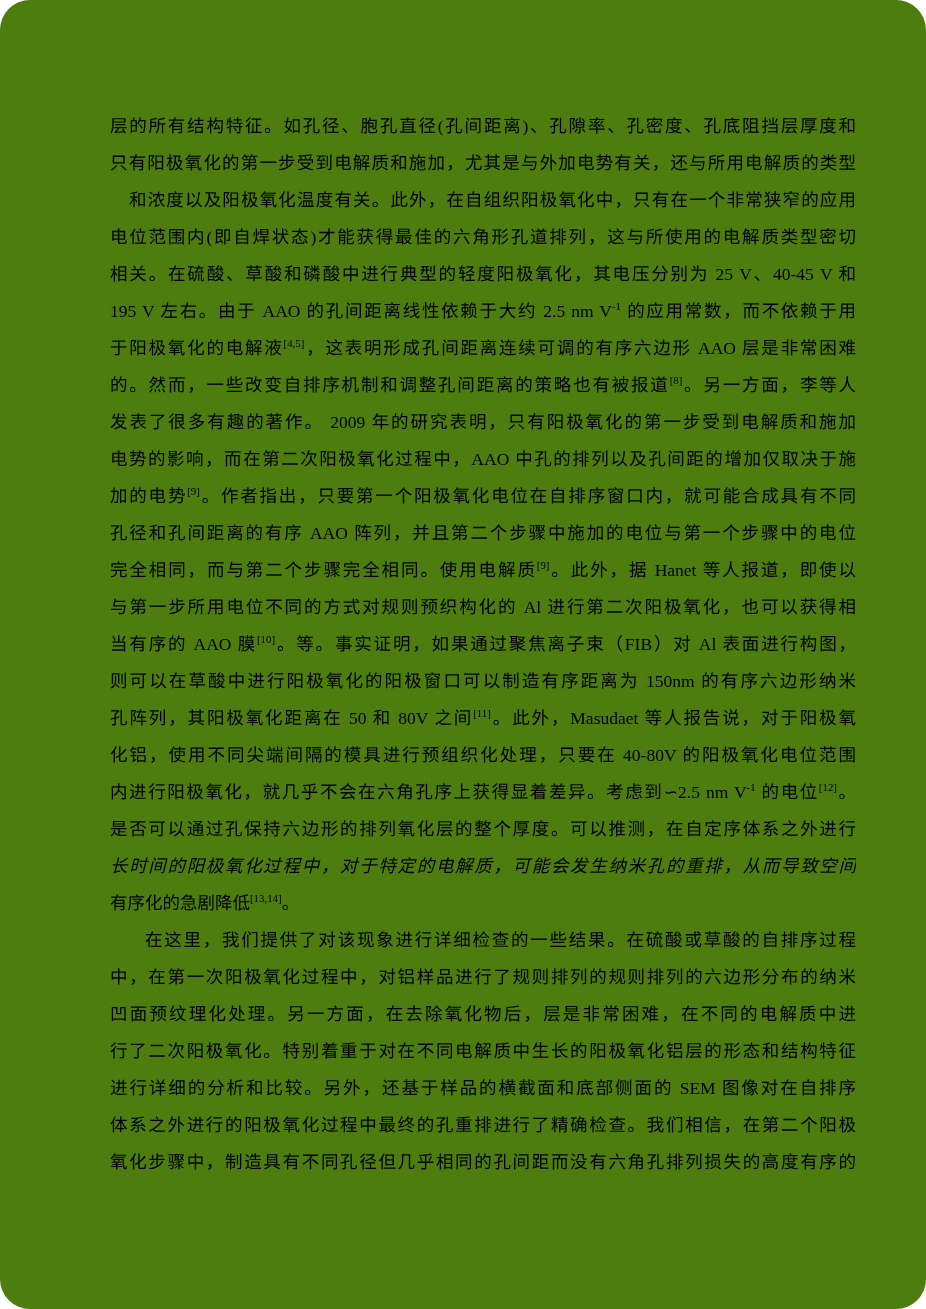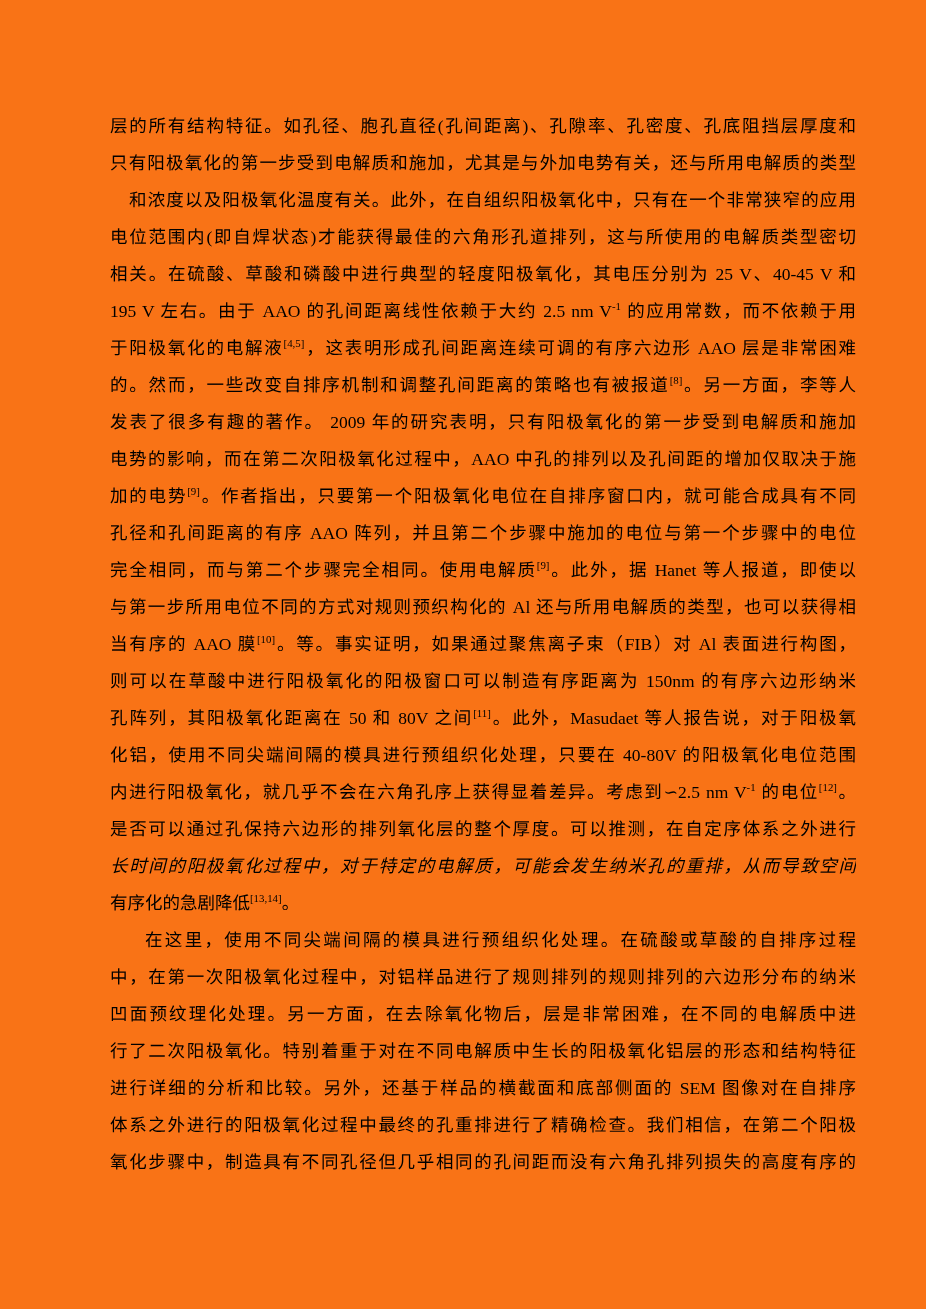--- a/index.html
+++ b/index.html
@@ -41,47 +41,47 @@
   }
   .line sup {
     font-size: 0.62em;
     line-height: 0;
     vertical-align: super;
   }
 </style>
 </head>
 <body>
 
-<main class="page" style="background: #f97316;">
+<main class="page" style="background: #4d7c0f; border-radius: 30px;">
     <div class="paragraph">
       <div class="line" style="color: rgb(0, 0, 0);">层的所有结构特征。如孔径、胞孔直径(孔间距离)、孔隙率、孔密度、孔底阻挡层厚度和</div>
       <div class="line" style="color: rgb(0, 0, 0);">只有阳极氧化的第一步受到电解质和施加，尤其是与外加电势有关，还与所用电解质的类型</div>
       <div class="line" style="color: rgb(0, 0, 0); margin-left: 19px;">和浓度以及阳极氧化温度有关。此外，在自组织阳极氧化中，只有在一个非常狭窄的应用</div>
       <div class="line" style="color: rgb(0, 0, 0);">电位范围内(即自焊状态)才能获得最佳的六角形孔道排列，这与所使用的电解质类型密切</div>
       <div class="line" style="color: rgb(0, 0, 0);">相关。在硫酸、草酸和磷酸中进行典型的轻度阳极氧化，其电压分别为 25 V、40-45 V 和</div>
       <div class="line" style="color: rgb(0, 0, 0);">195 V 左右。由于 AAO 的孔间距离线性依赖于大约 2.5 nm V<sup>-1</sup> 的应用常数，而不依赖于用</div>
       <div class="line" style="color: rgb(0, 0, 0);">于阳极氧化的电解液<sup>[4,5]</sup>，这表明形成孔间距离连续可调的有序六边形 AAO 层是非常困难</div>
       <div class="line" style="color: rgb(0, 0, 0);">的。然而，一些改变自排序机制和调整孔间距离的策略也有被报道<sup>[8]</sup>。另一方面，李等人</div>
       <div class="line" style="color: rgb(0, 0, 0);">发表了很多有趣的著作。 2009 年的研究表明，只有阳极氧化的第一步受到电解质和施加</div>
       <div class="line" style="color: rgb(0, 0, 0);">电势的影响，而在第二次阳极氧化过程中，AAO 中孔的排列以及孔间距的增加仅取决于施</div>
       <div class="line" style="color: rgb(0, 0, 0);">加的电势<sup>[9]</sup>。作者指出，只要第一个阳极氧化电位在自排序窗口内，就可能合成具有不同</div>
       <div class="line" style="color: rgb(0, 0, 0);">孔径和孔间距离的有序 AAO 阵列，并且第二个步骤中施加的电位与第一个步骤中的电位</div>
       <div class="line" style="color: rgb(0, 0, 0);">完全相同，而与第二个步骤完全相同。使用电解质<sup>[9]</sup>。此外，据 Hanet 等人报道，即使以</div>
-      <div class="line" style="color: rgb(0, 0, 0);">与第一步所用电位不同的方式对规则预织构化的 Al 还与所用电解质的类型，也可以获得相</div>
+      <div class="line" style="color: rgb(0, 0, 0);">与第一步所用电位不同的方式对规则预织构化的 Al 进行第二次阳极氧化，也可以获得相</div>
       <div class="line" style="color: rgb(0, 0, 0);">当有序的 AAO 膜<sup>[10]</sup>。等。事实证明，如果通过聚焦离子束（FIB）对 Al 表面进行构图，</div>
       <div class="line" style="color: rgb(0, 0, 0);">则可以在草酸中进行阳极氧化的阳极窗口可以制造有序距离为 150nm 的有序六边形纳米</div>
       <div class="line" style="color: rgb(0, 0, 0);">孔阵列，其阳极氧化距离在 50 和 80V 之间<sup>[11]</sup>。此外，Masudaet 等人报告说，对于阳极氧</div>
       <div class="line" style="color: rgb(0, 0, 0);">化铝，使用不同尖端间隔的模具进行预组织化处理，只要在 40-80V 的阳极氧化电位范围</div>
       <div class="line" style="color: rgb(0, 0, 0);">内进行阳极氧化，就几乎不会在六角孔序上获得显着差异。考虑到∽2.5 nm V<sup>-1</sup> 的电位<sup>[12]</sup>。</div>
       <div class="line" style="color: rgb(0, 0, 0);">是否可以通过孔保持六边形的排列氧化层的整个厚度。可以推测，在自定序体系之外进行</div>
       <div class="line" style="color: rgb(0, 0, 0); font-style: italic;">长时间的阳极氧化过程中，对于特定的电解质，可能会发生纳米孔的重排，从而导致空间</div>
       <div class="line para-end" style="color: rgb(0, 0, 0);">有序化的急剧降低<sup>[13,14]</sup>。</div>
     </div>
     <div class="paragraph">
-      <div class="line indent" style="color: rgb(0, 0, 0);">在这里，使用不同尖端间隔的模具进行预组织化处理。在硫酸或草酸的自排序过程</div>
+      <div class="line indent" style="color: rgb(0, 0, 0);">在这里，我们提供了对该现象进行详细检查的一些结果。在硫酸或草酸的自排序过程</div>
       <div class="line" style="color: rgb(0, 0, 0);">中，在第一次阳极氧化过程中，对铝样品进行了规则排列的规则排列的六边形分布的纳米</div>
       <div class="line" style="color: rgb(0, 0, 0);">凹面预纹理化处理。另一方面，在去除氧化物后，层是非常困难，在不同的电解质中进</div>
       <div class="line" style="color: rgb(0, 0, 0);">行了二次阳极氧化。特别着重于对在不同电解质中生长的阳极氧化铝层的形态和结构特征</div>
       <div class="line" style="color: rgb(0, 0, 0);">进行详细的分析和比较。另外，还基于样品的横截面和底部侧面的 SEM 图像对在自排序</div>
       <div class="line" style="color: rgb(0, 0, 0);">体系之外进行的阳极氧化过程中最终的孔重排进行了精确检查。我们相信，在第二个阳极</div>
       <div class="line" style="color: rgb(0, 0, 0);">氧化步骤中，制造具有不同孔径但几乎相同的孔间距而没有六角孔排列损失的高度有序的</div>
     </div>
   </main>
 
 </body></html>

